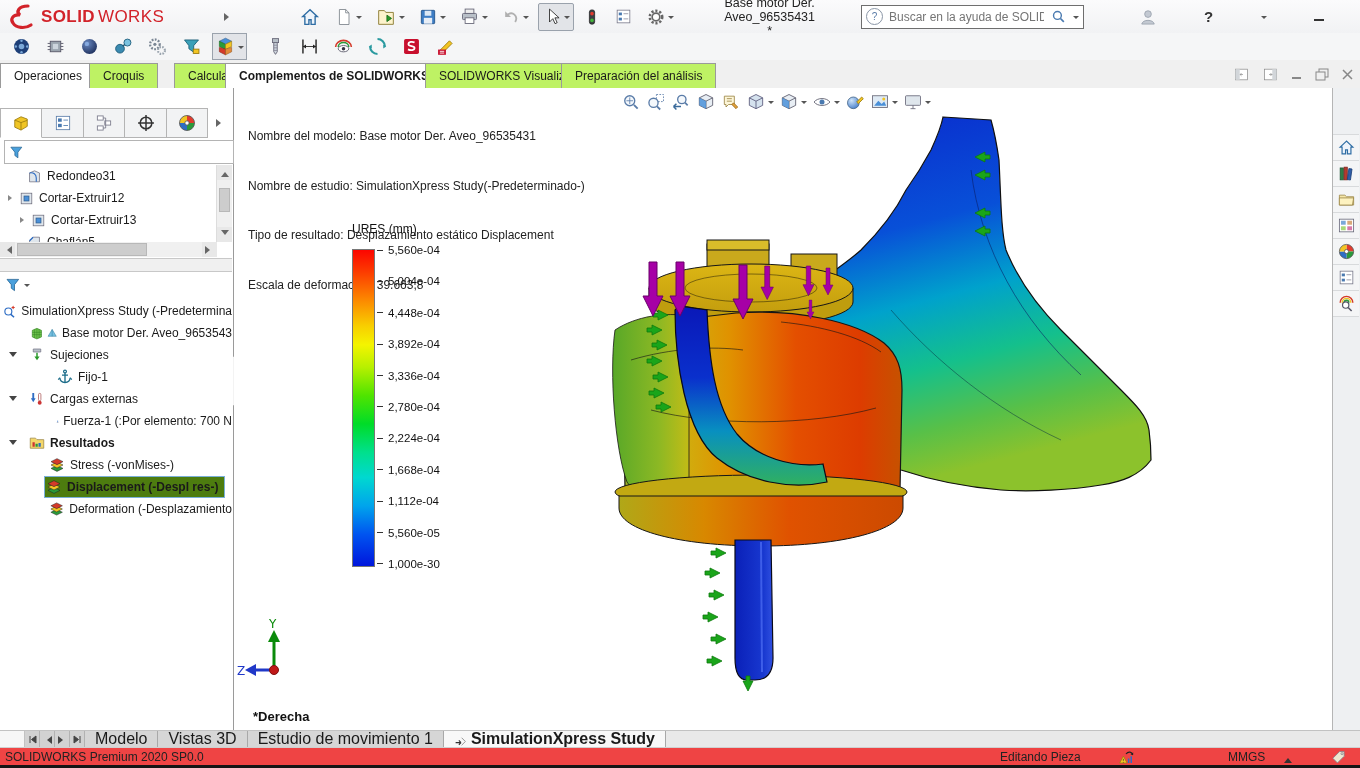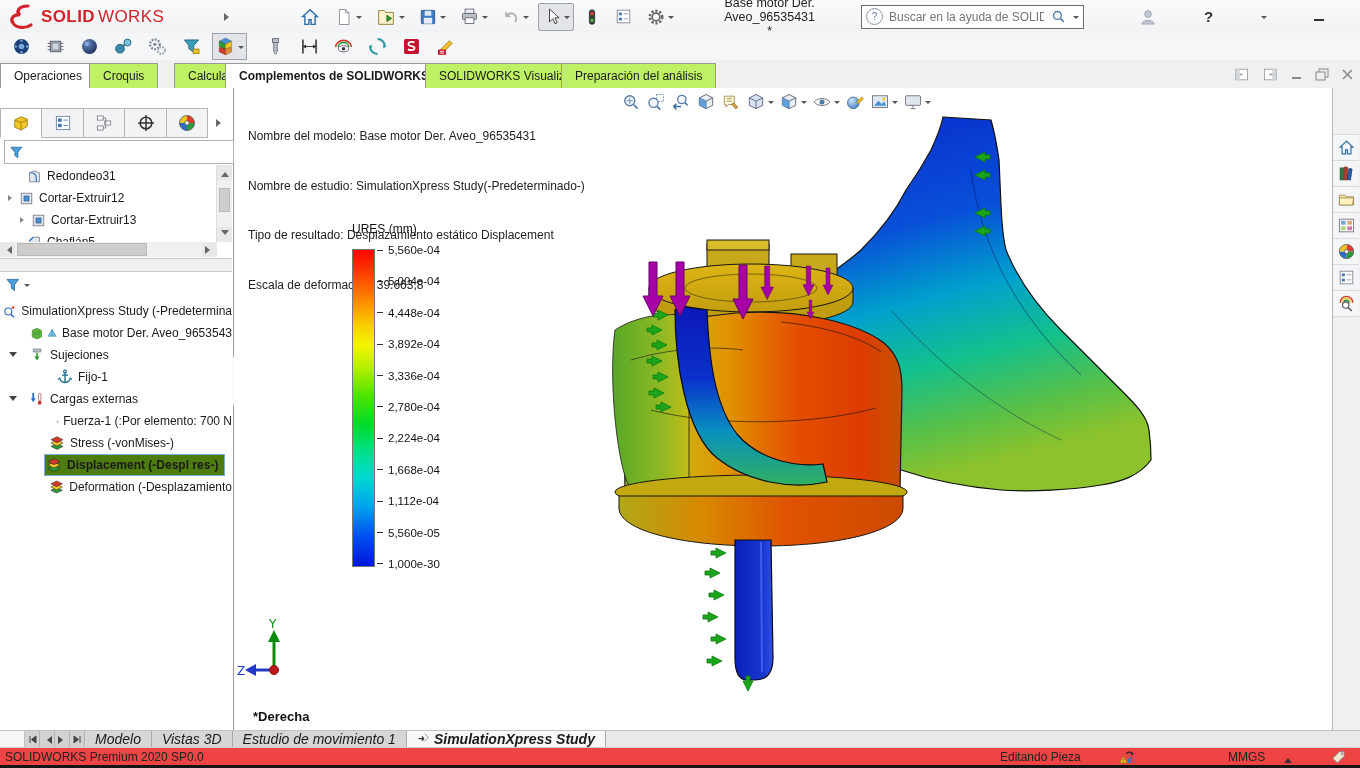--- a/index.html
+++ b/index.html
@@ -84,21 +84,21 @@
 
   
   #rpane{left:1332px;top:88px;width:28px;height:642px;background:#eef0f2;border-left:1px solid #b5b5b5;}
   .rbtn{width:26px;height:25px;display:flex;align-items:center;justify-content:center;border-bottom:1px solid #d8dadc;background:#f4f5f6;}
   #rbtns{position:absolute;top:46px;left:0;border-top:1px solid #d8dadc;}
 
   
   #btabs{left:0;top:730px;width:1360px;height:17px;background:#e9e9e9;border-top:1px solid #c2c2c2;display:flex;align-items:stretch;}
   #bscroll{width:24px;background:#f6f6f6;border-right:1px solid #c2c2c2;}
   .navbtn{width:14px;display:flex;align-items:center;justify-content:center;background:#d2d2d2;border-right:1px solid #b2b2b2;}
-  .btab{display:flex;align-items:flex-start;padding:0 10px;background:#d6d6d6;border-right:1px solid #a8a8a8;font-size:14px;white-space:nowrap;gap:4px;font-style:italic;}
+  .btab{display:flex;align-items:flex-end;padding:0 10px;background:#d6d6d6;border-right:1px solid #a8a8a8;font-size:16px;white-space:nowrap;gap:4px;}
   .btab.active{background:#f8f8f8;font-weight:bold;}
 
   
   #statusbar{left:0;top:747px;width:1360px;height:18px;background:#ef4444;border-top:1px solid #d0d0d0;font-size:12px;color:#222;}
   #bstrip{left:0;top:765px;width:1360px;height:3px;background:#151515;}
 </style>
 </head>
 <body>
 
 <svg width="0" height="0" style="position:absolute">
@@ -768,20 +768,29 @@
         <svg class="i" width="18" height="18" style="margin-left:8px;">
             <use href="#s-thermo"></use>
           </svg>
         <span class="lbl">Cargas externas</span>
       </div>
       <div class="trow" style="padding-left:56px;">
         <svg class="i" width="17" height="17">
             <use href="#s-force"></use>
           </svg>
         <span class="lbl">Fuerza-1 (:Por elemento: 700 N</span>
+      </div>
+      <div class="trow" style="padding-left:6px;font-weight:bold;">
+        <span class="exp">
+            <span class="o"></span>
+          </span>
+        <svg class="i" width="18" height="18" style="margin-left:8px;">
+            <use href="#s-resfolder"></use>
+          </svg>
+        <span class="lbl">Resultados</span>
       </div>
       <div class="trow" style="padding-left:48px;">
         <svg class="i" width="18" height="18">
             <use href="#s-resplot"></use>
           </svg>
         <span class="lbl">Stress (-vonMises-)</span>
       </div>
       <div class="trow" style="padding-left:44px;">
         <span class="selbox">
           <svg class="i" width="18" height="18">

